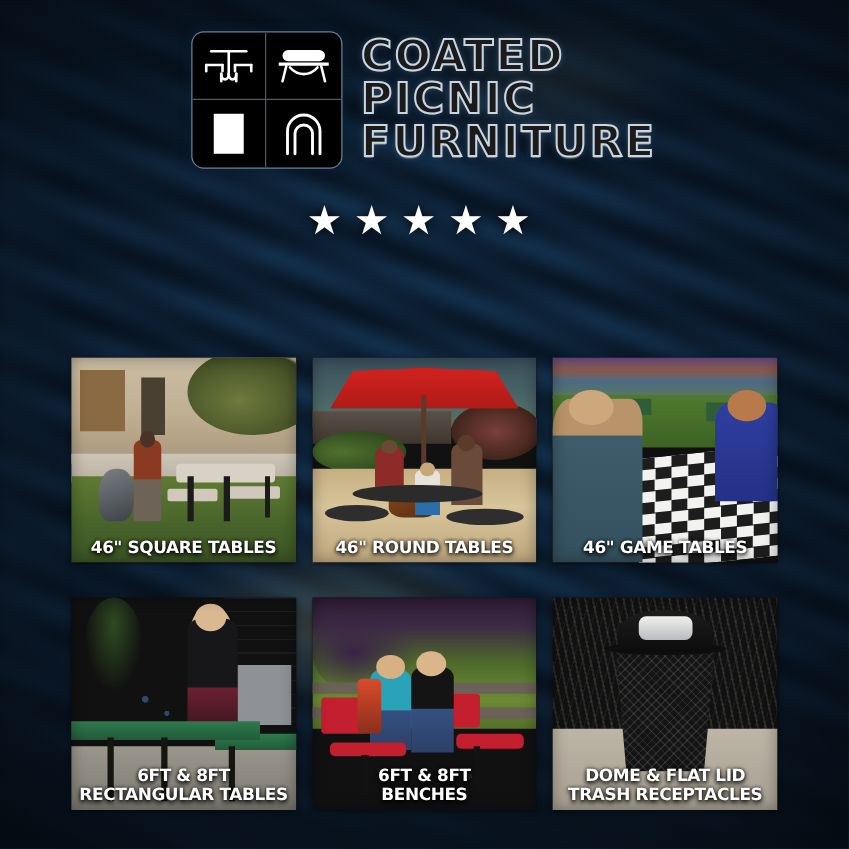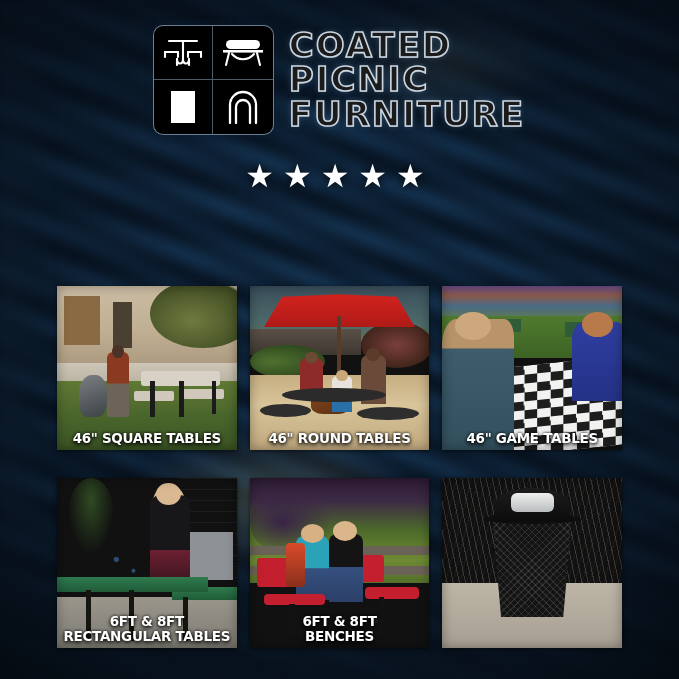--- a/index.html
+++ b/index.html
@@ -476,16 +476,18 @@
     <div class="card">
       <div class="scene">
         <div class="rect s6-gras"></div>
         <div class="rect s6-walk"></div>
         <div class="rect s6-can"></div>
         <div class="ell  s6-rim"></div>
         <div class="rect s6-dome"></div>
         <div class="rect s6-open"></div>
       </div>
       <div class="blurnoise"></div>
+      <div class="caption">DOME &amp; FLAT LID
+TRASH RECEPTACLES</div>
     </div>
 
   </div>
 </div>
 
 </body></html>

